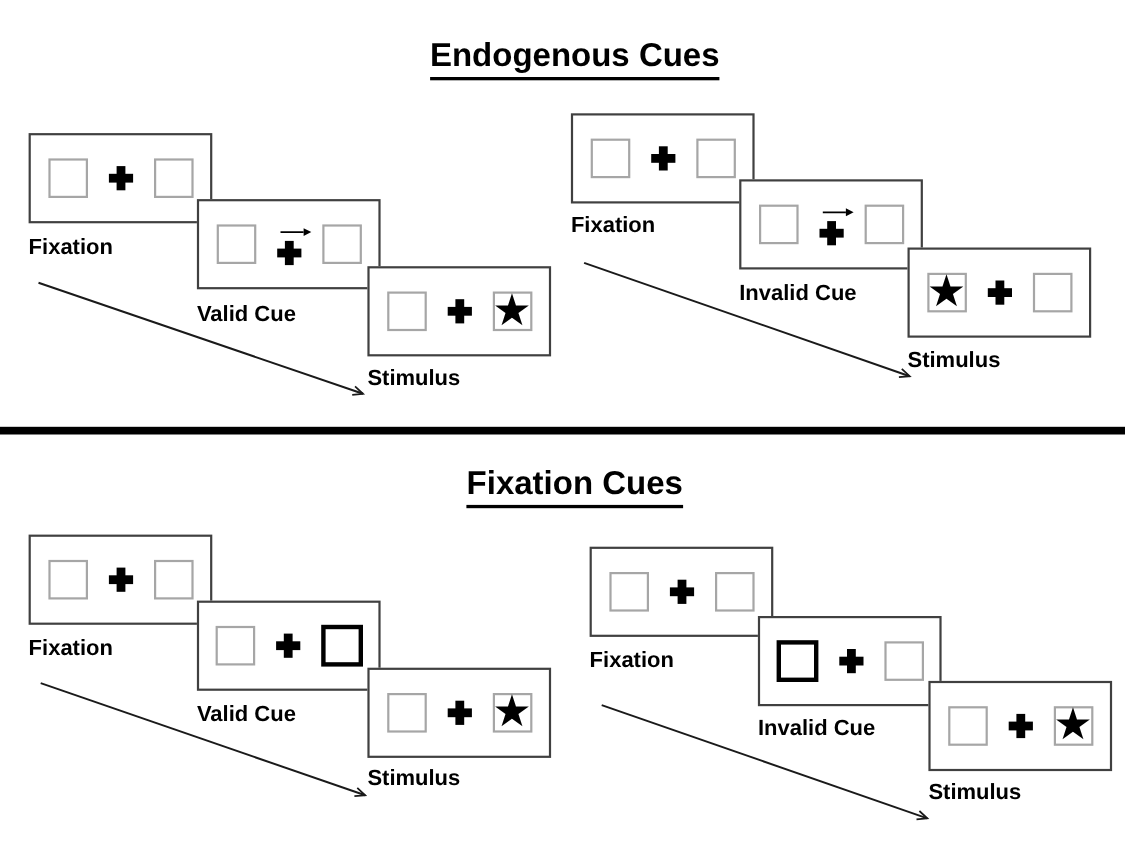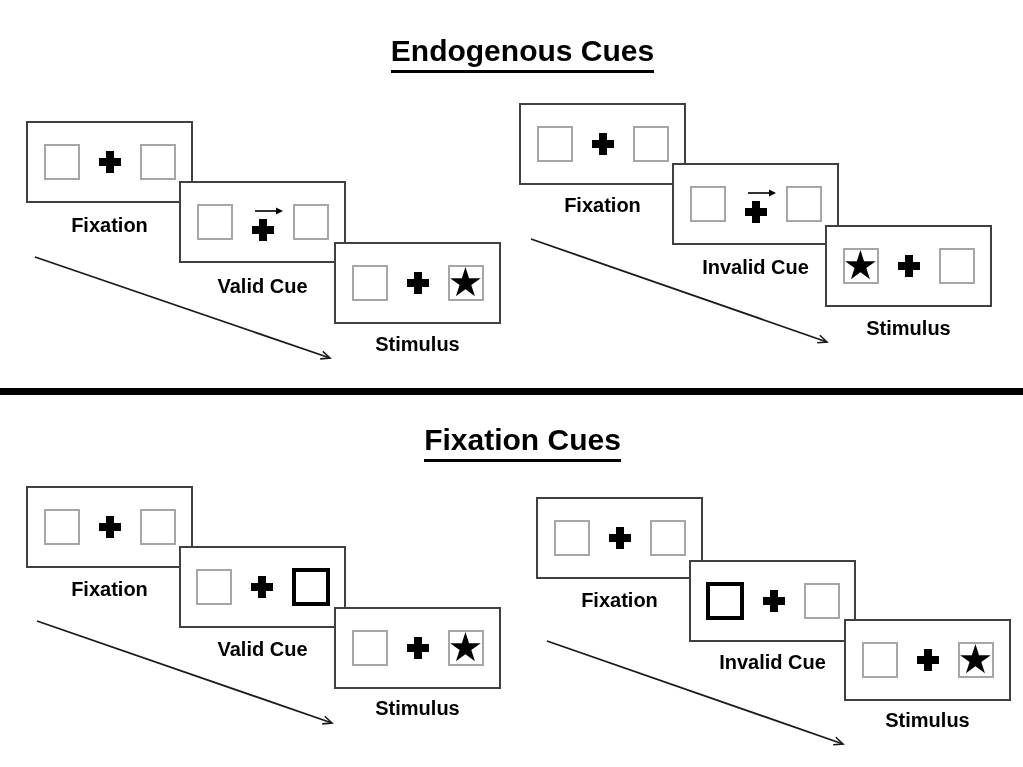--- a/index.html
+++ b/index.html
@@ -59,21 +59,21 @@
   .plus{position:relative;width:22px;height:22px;flex:0 0 auto;}
   .plus::before{
     content:"";position:absolute;left:7px;top:0;width:8px;height:22px;
     background:var(--text);
   }
   .plus::after{
     content:"";position:absolute;top:7px;left:0;width:22px;height:8px;
     background:var(--text);
   }
   .plabel{
-    position:absolute;width:167px;text-align:center;
+    position:absolute;width:167px;
     font-size:20px;font-weight:bold;line-height:22px;z-index:3;
   }
 </style>
 </head>
 <body>
 
 <div>
   <h1 class="title t-endo"><span class="u">Endogenous Cues</span></h1>
   <div class="divider"></div>
   <h1 class="title t-exo"><span class="u">Fixation Cues</span></h1>

